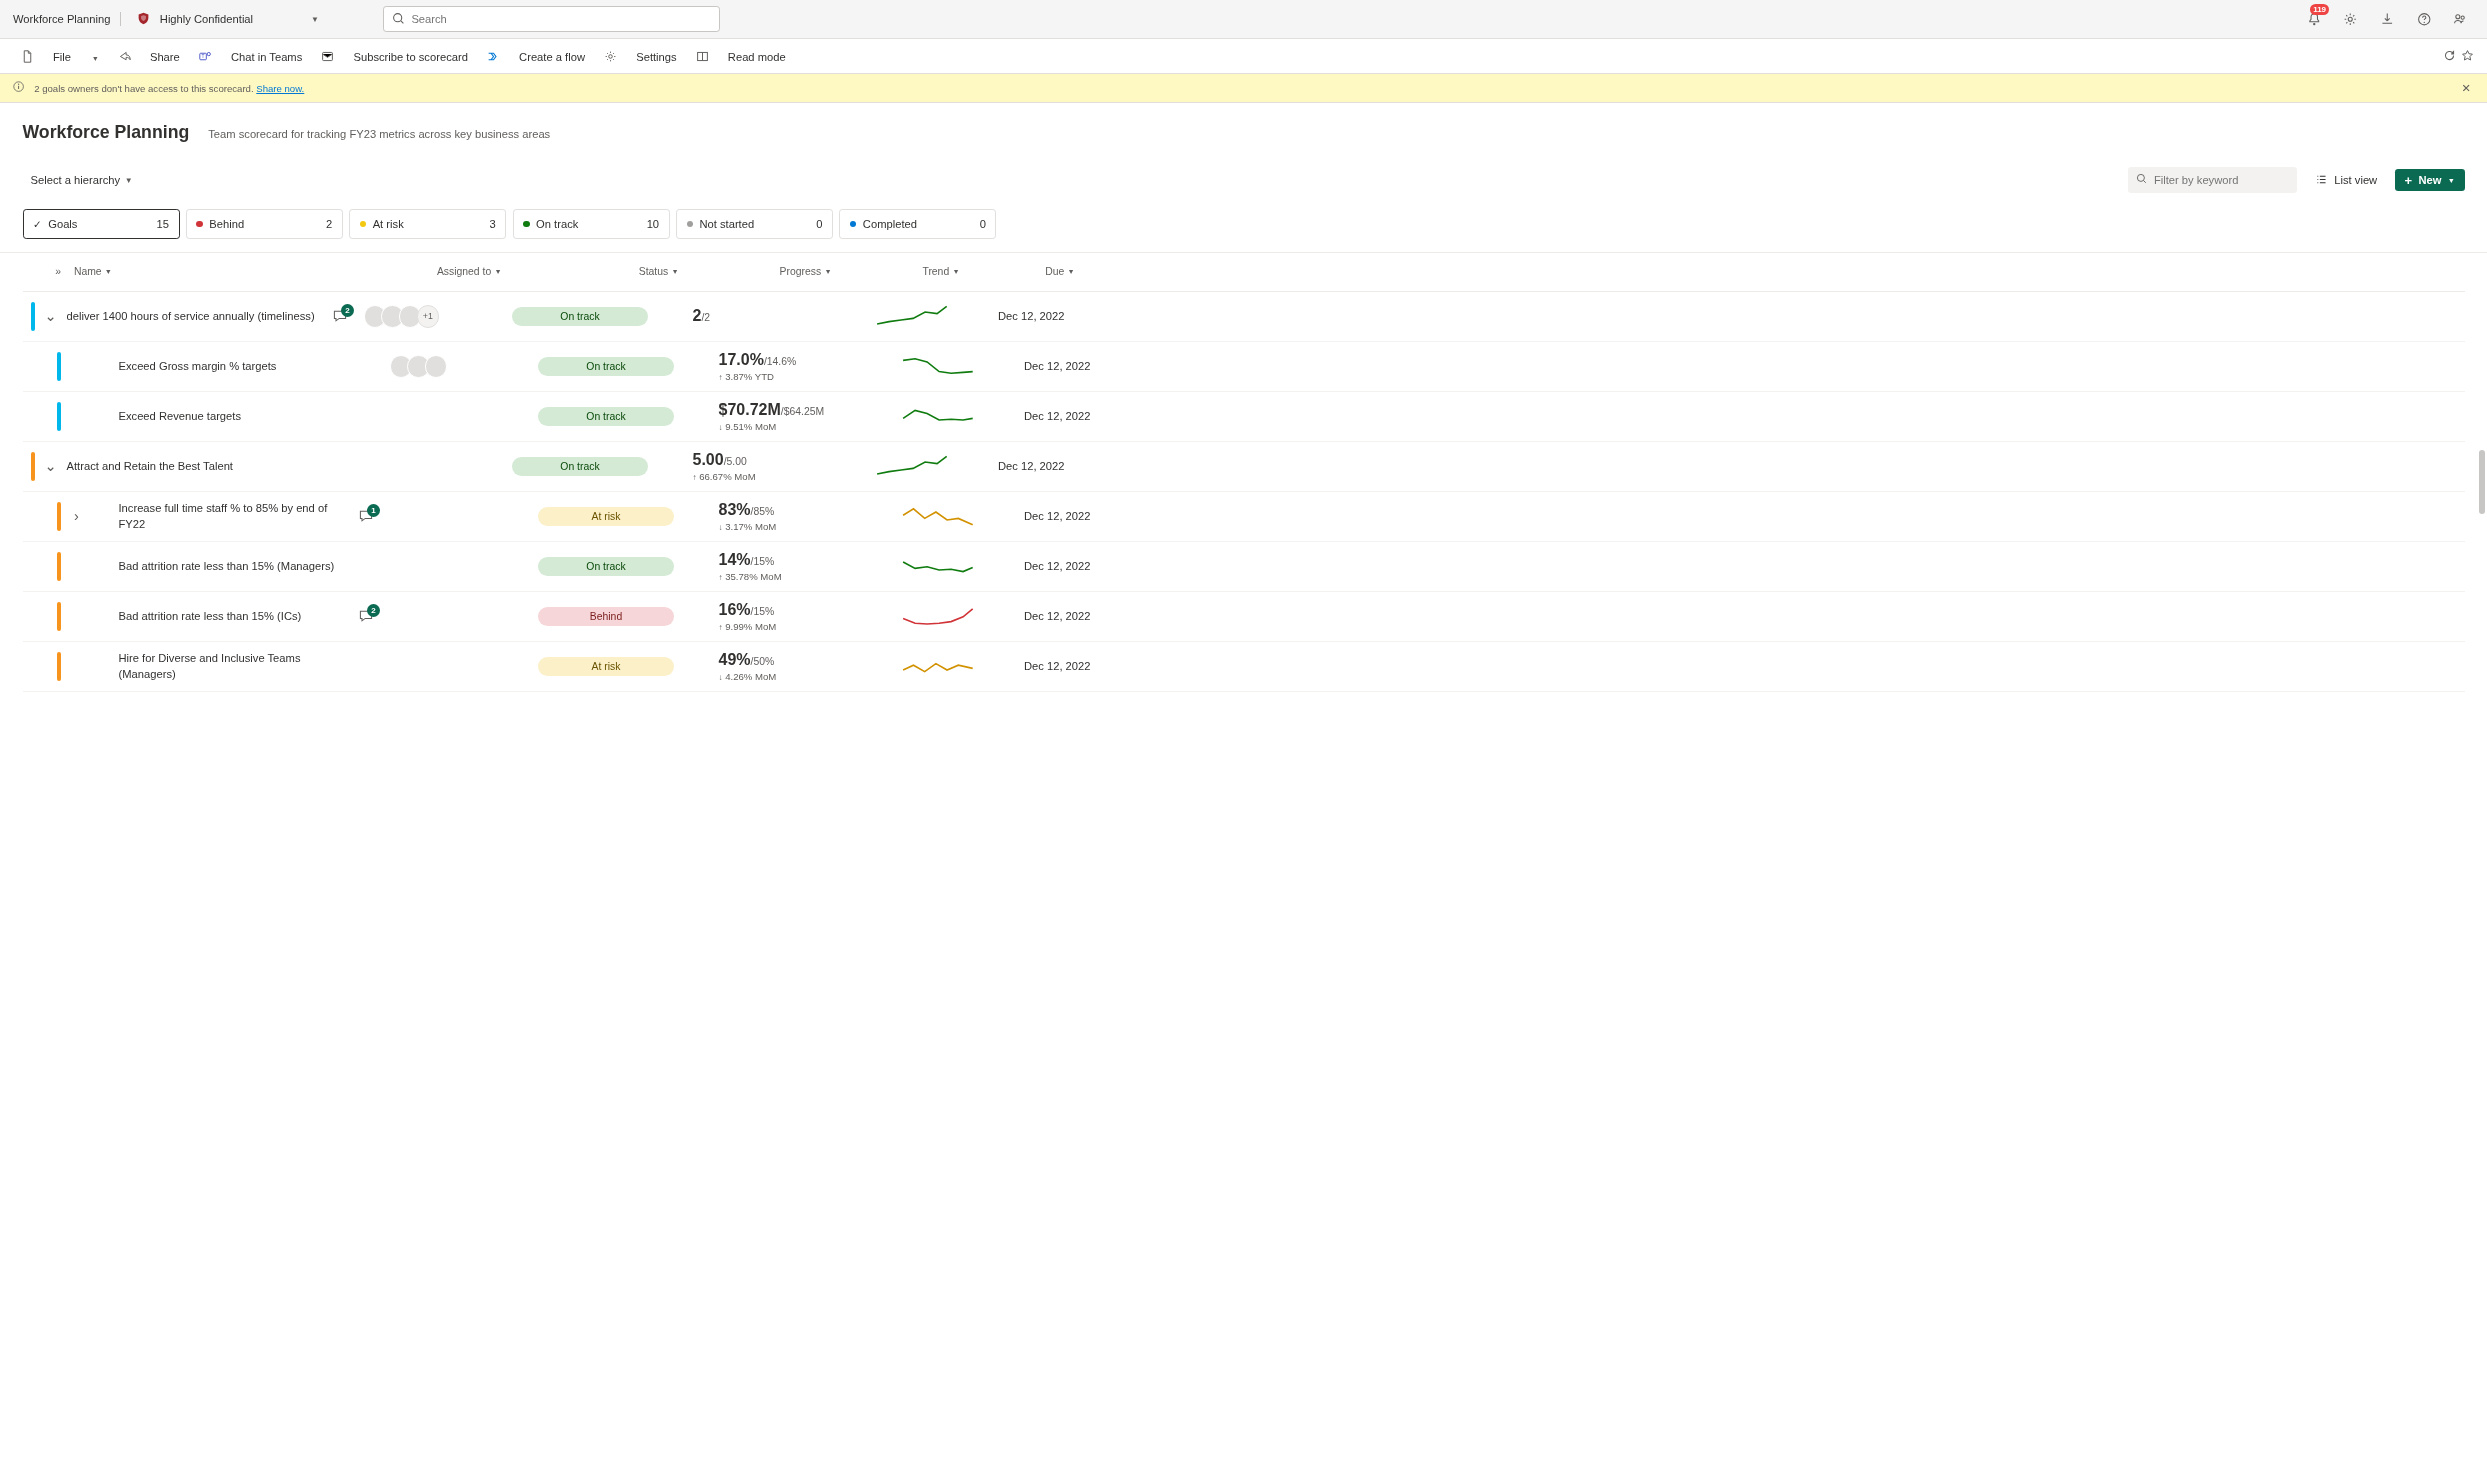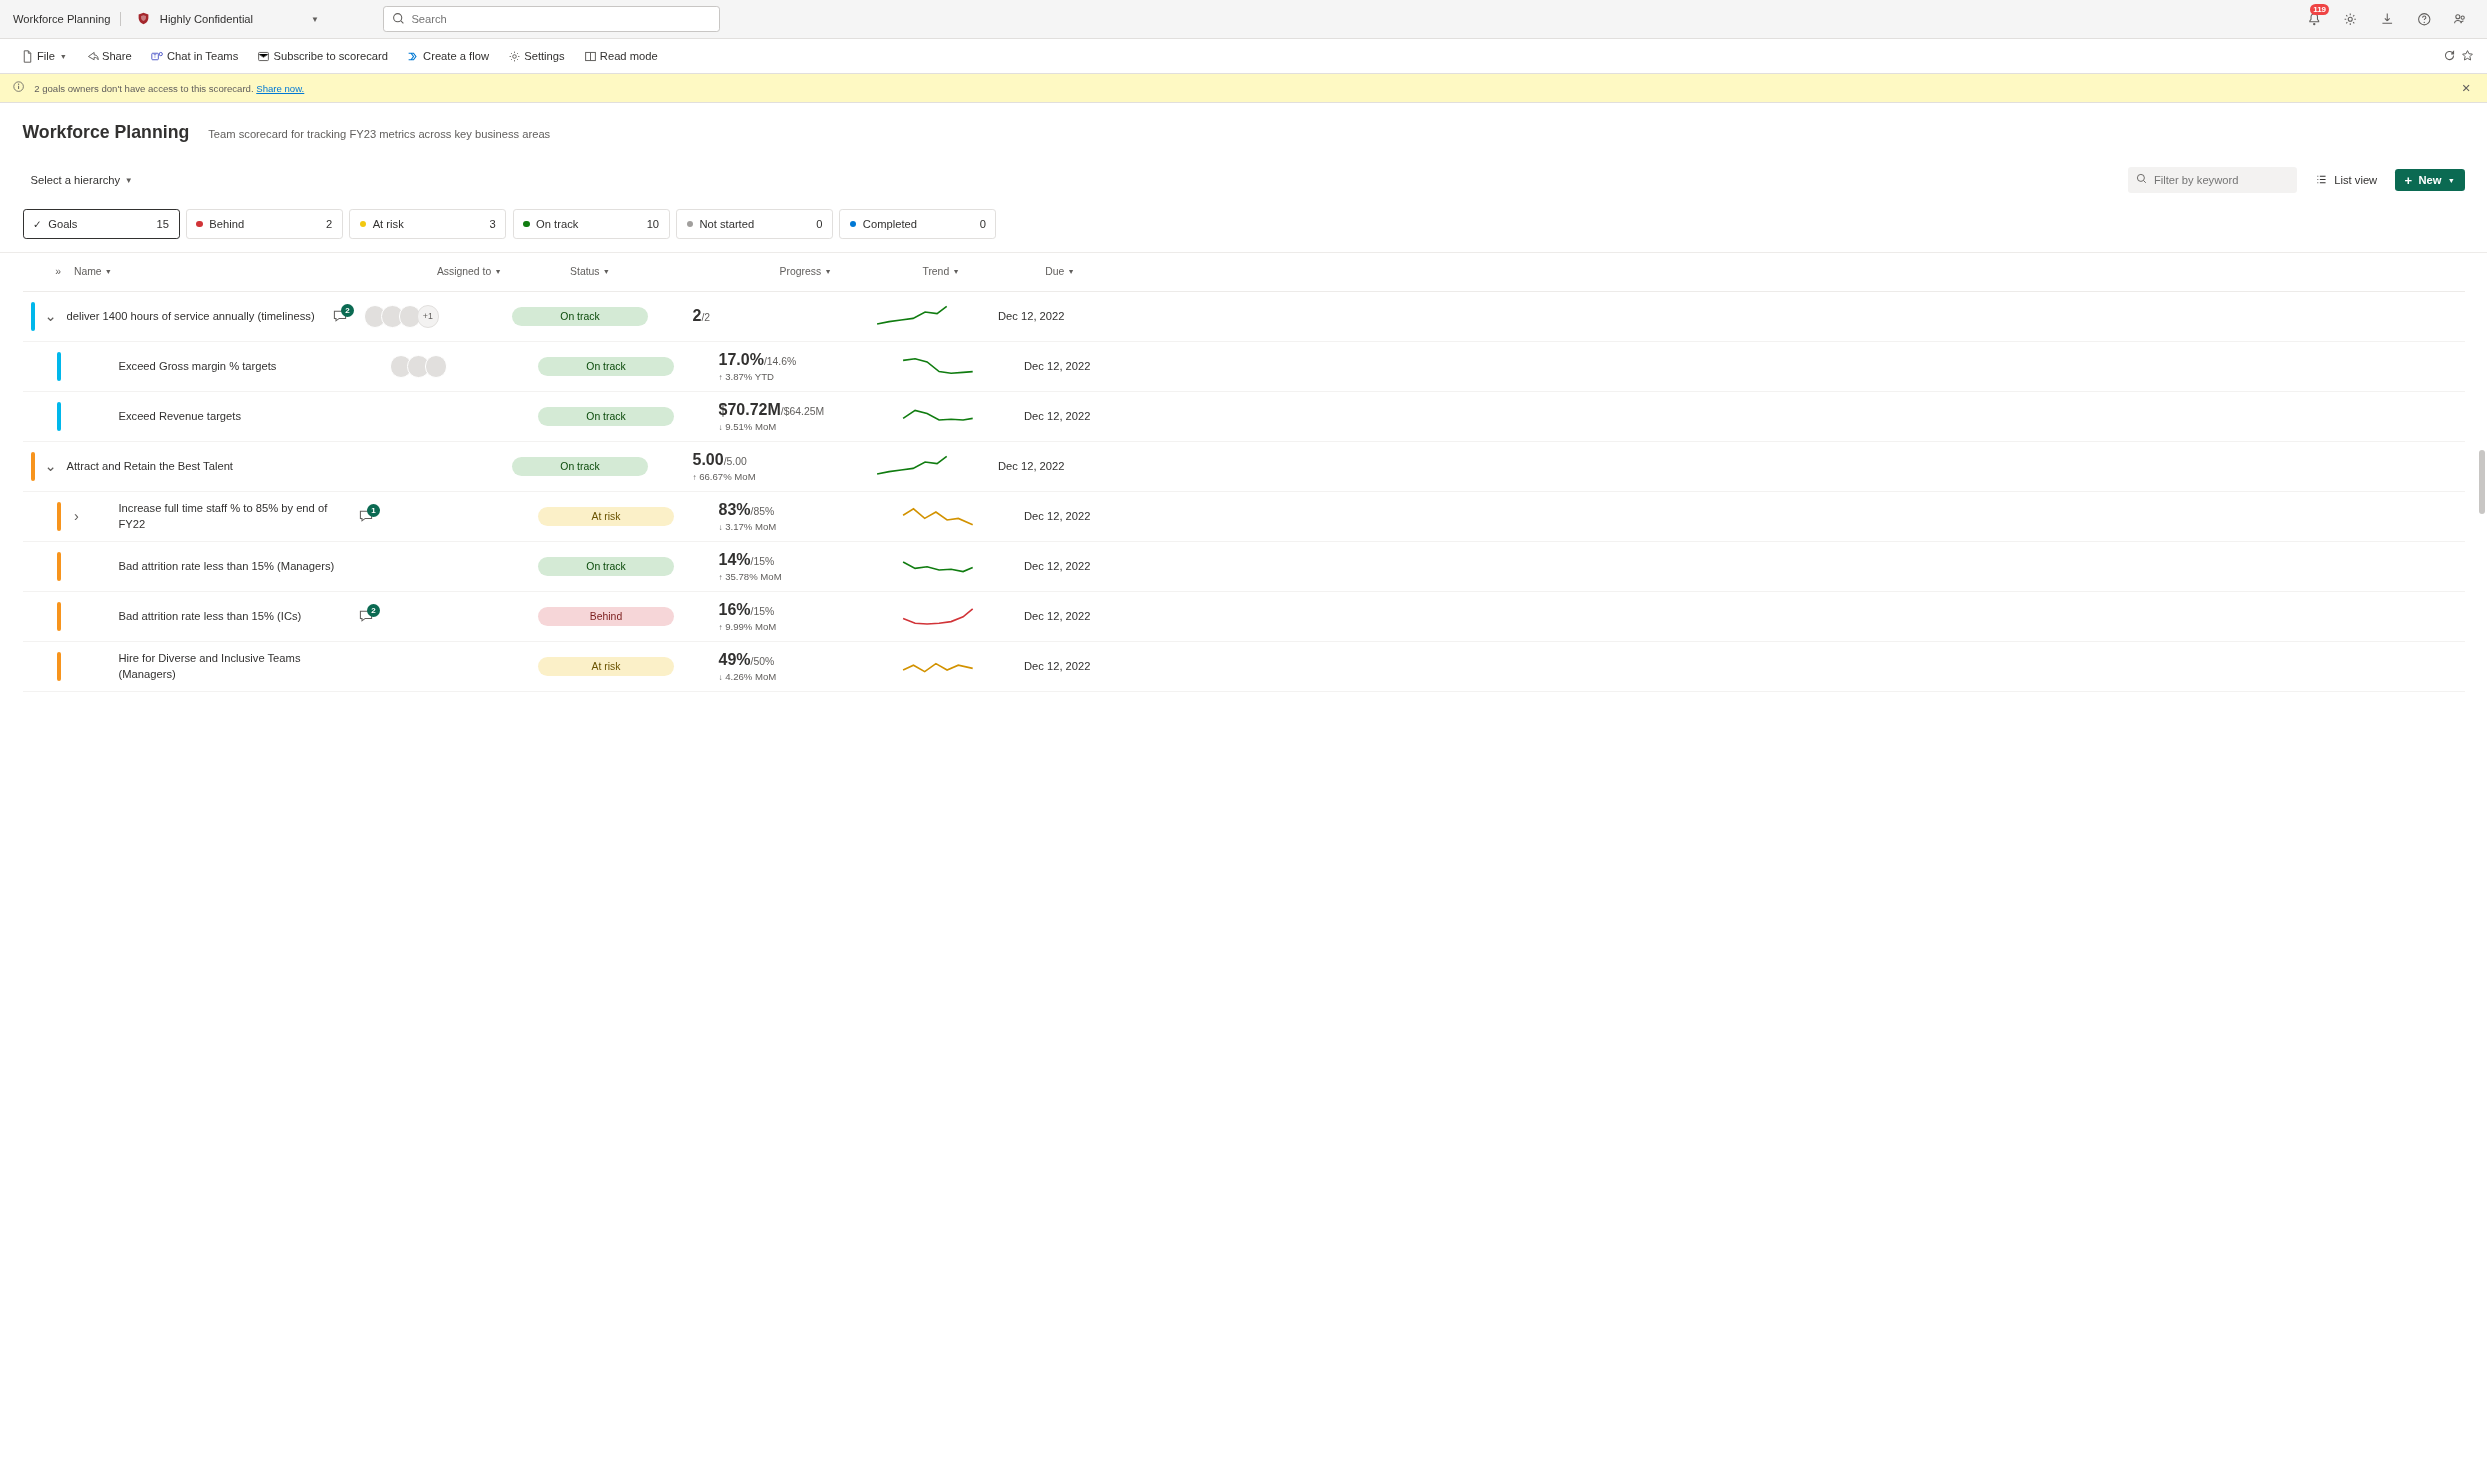--- a/index.html
+++ b/index.html
@@ -14,21 +14,21 @@
 .topbar .sens .chev{margin-left:48px;color:#605e5c;font-size:8px}
 .topbar .search{flex:0 0 337px;margin-left:48px}
 .topbar .search-box{display:flex;align-items:center;background:#fff;border:0.8px solid #c8c6c4;border-radius:3.2px;height:26px;padding:0 8px;gap:6.4px;width:100%}
 .topbar .search-box input{border:none;outline:none;flex:1;font-size:11.2px;color:#323130}
 .topbar .spacer{flex:1}
 .topbar .ticon{position:relative;width:27px;height:27px;display:flex;align-items:center;justify-content:center;color:#605e5c;cursor:pointer;border-radius:3.2px}
 .topbar .badge{position:absolute;top:-1.6px;right:-1.6px;background:#ef4444;color:#fff;font-size:8px;font-weight:600;padding:0.8px 3.2px;border-radius:6.4px;line-height:1.2}
 
 
 .cmdbar{display:flex;align-items:center;height:35px;padding:0 13px;border-bottom:0.8px solid #e1dfdd;gap:3.2px;background:#fff}
-.cmd{display:flex;align-items:center;gap:3px;padding:4.8px 8px;color:#323130;cursor:pointer;border-radius:3.2px;font-size:11.2px}
+.cmd{display:flex;align-items:flex-end;gap:19px;padding:4.8px 8px;color:#323130;cursor:pointer;border-radius:3.2px;font-size:11.2px}
 .cmd .ic{width:13px;height:13px;display:flex;align-items:center;justify-content:center;color:#605e5c}
 .cmd .ic.blue{color:#0078d4}
 .cmd .caret{font-size:7.2px;color:#605e5c;margin-left:1.6px}
 .cmdbar .right{margin-left:auto;display:flex;gap:4.8px}
 
 
 .banner{display:flex;align-items:center;height:29px;padding:0 13px;background:#fef9c3;border-bottom:0.8px solid #e1dfdd;font-size:9.6px;color:#605e5c;gap:10px}
 .banner a{color:#0078d4;text-decoration:underline;cursor:pointer}
 .banner .close{margin-left:auto;cursor:pointer;color:#605e5c;font-size:11.2px;padding:3.2px}
 
@@ -67,21 +67,21 @@
 .col-expand{flex:0 0 45px;display:flex;justify-content:flex-end;padding-right:6.4px}
 .col-name{flex:0 0 289px;padding-left:6.4px}
 .col-assigned{flex:0 0 145px}
 .col-status{flex:0 0 177px;text-align:center}
 .col-progress{flex:0 0 169px;text-align:right;padding-right:16px}
 .col-trend{flex:0 0 112px;text-align:right}
 .col-due{flex:0 0 128px;text-align:right;padding-right:13px}
 .ghead .h{display:flex;align-items:center;gap:3.2px}
 .ghead .col-assigned .h,.ghead .col-status .h,.ghead .col-trend .h,.ghead .col-due .h{justify-content:flex-end}
 .ghead .col-progress .h{justify-content:flex-end}
-.ghead .col-status .h{justify-content:center}
+.ghead .col-status .h{}
 .ghead .caret{font-size:7.2px;color:#605e5c}
 
 .row{display:flex;align-items:center;min-height:50px;border-bottom:0.8px solid #f3f2f1;position:relative;padding:6.4px 0}
 .stripe{width:4px;border-radius:2.4px;align-self:stretch;margin:3.2px 0}
 .stripe.blue{background:#00b7eb}
 .stripe.orange{background:#f7941d}
 .row .exp{flex:0 0 32px;display:flex;align-items:center;justify-content:center;cursor:pointer;color:#605e5c}
 .row .exp.hidden{visibility:hidden}
 .row .name{flex:0 0 265px;font-size:11.2px;color:#323130;line-height:1.5;padding-right:8px}
 .row.child .name{flex:0 0 239px}

